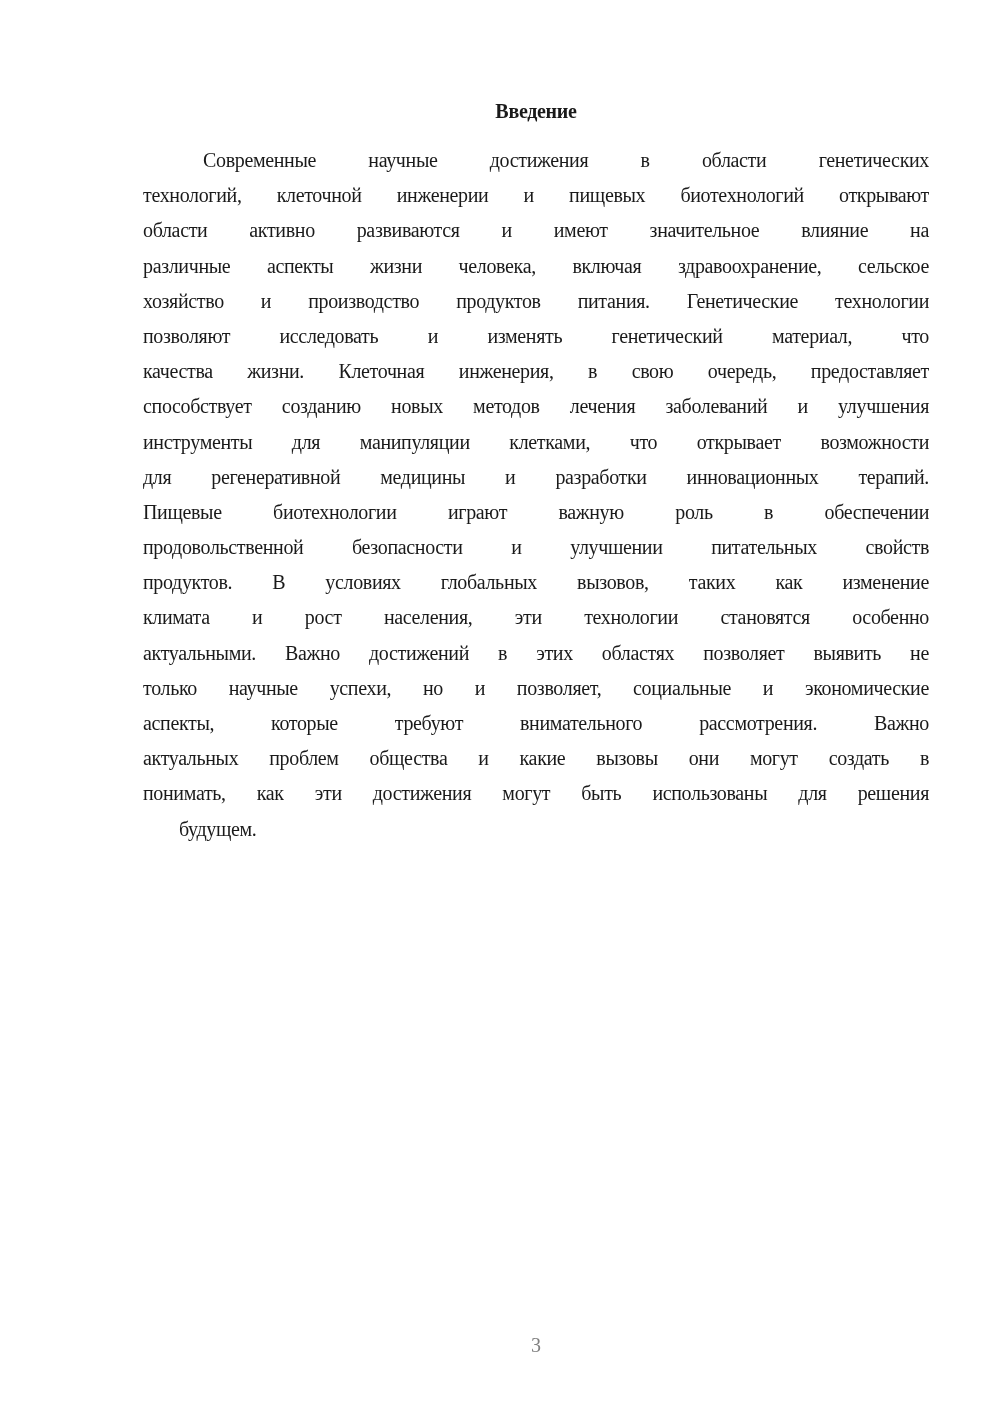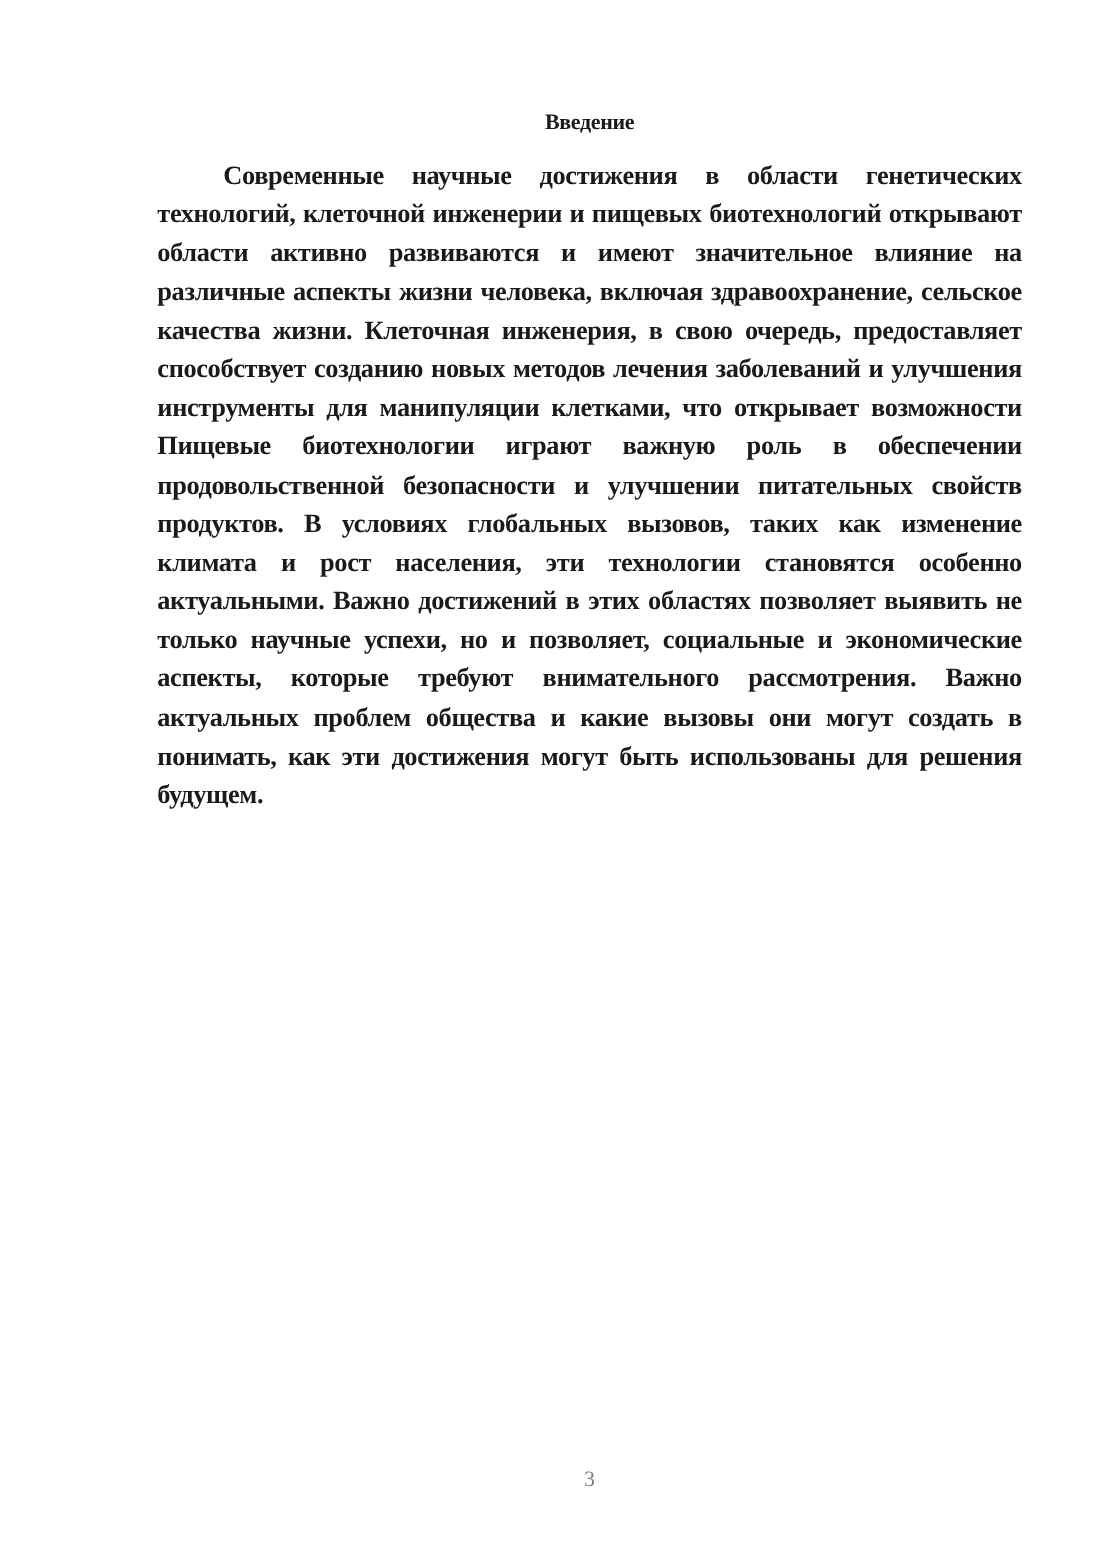--- a/index.html
+++ b/index.html
@@ -36,32 +36,32 @@
     .body-text {
       position: absolute;
       left: 143px;
       top: 143px;
       width: 786px;
     }
     .line {
       display: block;
       height: 35.2px;
       line-height: 35.2px;
-      font-size: 24px;
+      font-size: 20px;
       white-space: nowrap;
       text-align: justify;
       text-align-last: justify;
       letter-spacing: -0.35px;
-      font-weight: bold;
     }
     .line.indent {
       padding-left: 60px;
     }
     .line.last {
       text-align-last: left;
+      margin-left: 36px;
     }
     .page-number {
       position: absolute;
       left: 0;
       width: 1072px;
       top: 1334px;
       text-align: center;
       font-size: 20px;
       color: #808080;
     }
@@ -70,23 +70,26 @@
 <body>
 
 <div class="page">
   <div class="heading">Введение</div>
 
   <div class="body-text">
     <span class="line indent">Современные научные достижения в области генетических</span>
     <span class="line">технологий, клеточной инженерии и пищевых биотехнологий открывают</span>
     <span class="line">области активно развиваются и имеют значительное влияние на</span>
     <span class="line">различные аспекты жизни человека, включая здравоохранение, сельское</span>
+    <span class="line">хозяйство и производство продуктов питания. Генетические технологии</span>
+    <span class="line">позволяют исследовать и изменять генетический материал, что</span>
     <span class="line">качества жизни. Клеточная инженерия, в свою очередь, предоставляет</span>
     <span class="line">способствует созданию новых методов лечения заболеваний и улучшения</span>
     <span class="line">инструменты для манипуляции клетками, что открывает возможности</span>
+    <span class="line">для регенеративной медицины и разработки инновационных терапий.</span>
     <span class="line">Пищевые биотехнологии играют важную роль в обеспечении</span>
     <span class="line">продовольственной безопасности и улучшении питательных свойств</span>
     <span class="line">продуктов. В условиях глобальных вызовов, таких как изменение</span>
     <span class="line">климата и рост населения, эти технологии становятся особенно</span>
     <span class="line">актуальными. Важно достижений в этих областях позволяет выявить не</span>
     <span class="line">только научные успехи, но и позволяет, социальные и экономические</span>
     <span class="line">аспекты, которые требуют внимательного рассмотрения. Важно</span>
     <span class="line">актуальных проблем общества и какие вызовы они могут создать в</span>
     <span class="line">понимать, как эти достижения могут быть использованы для решения</span>
     <span class="line last">будущем.</span>

